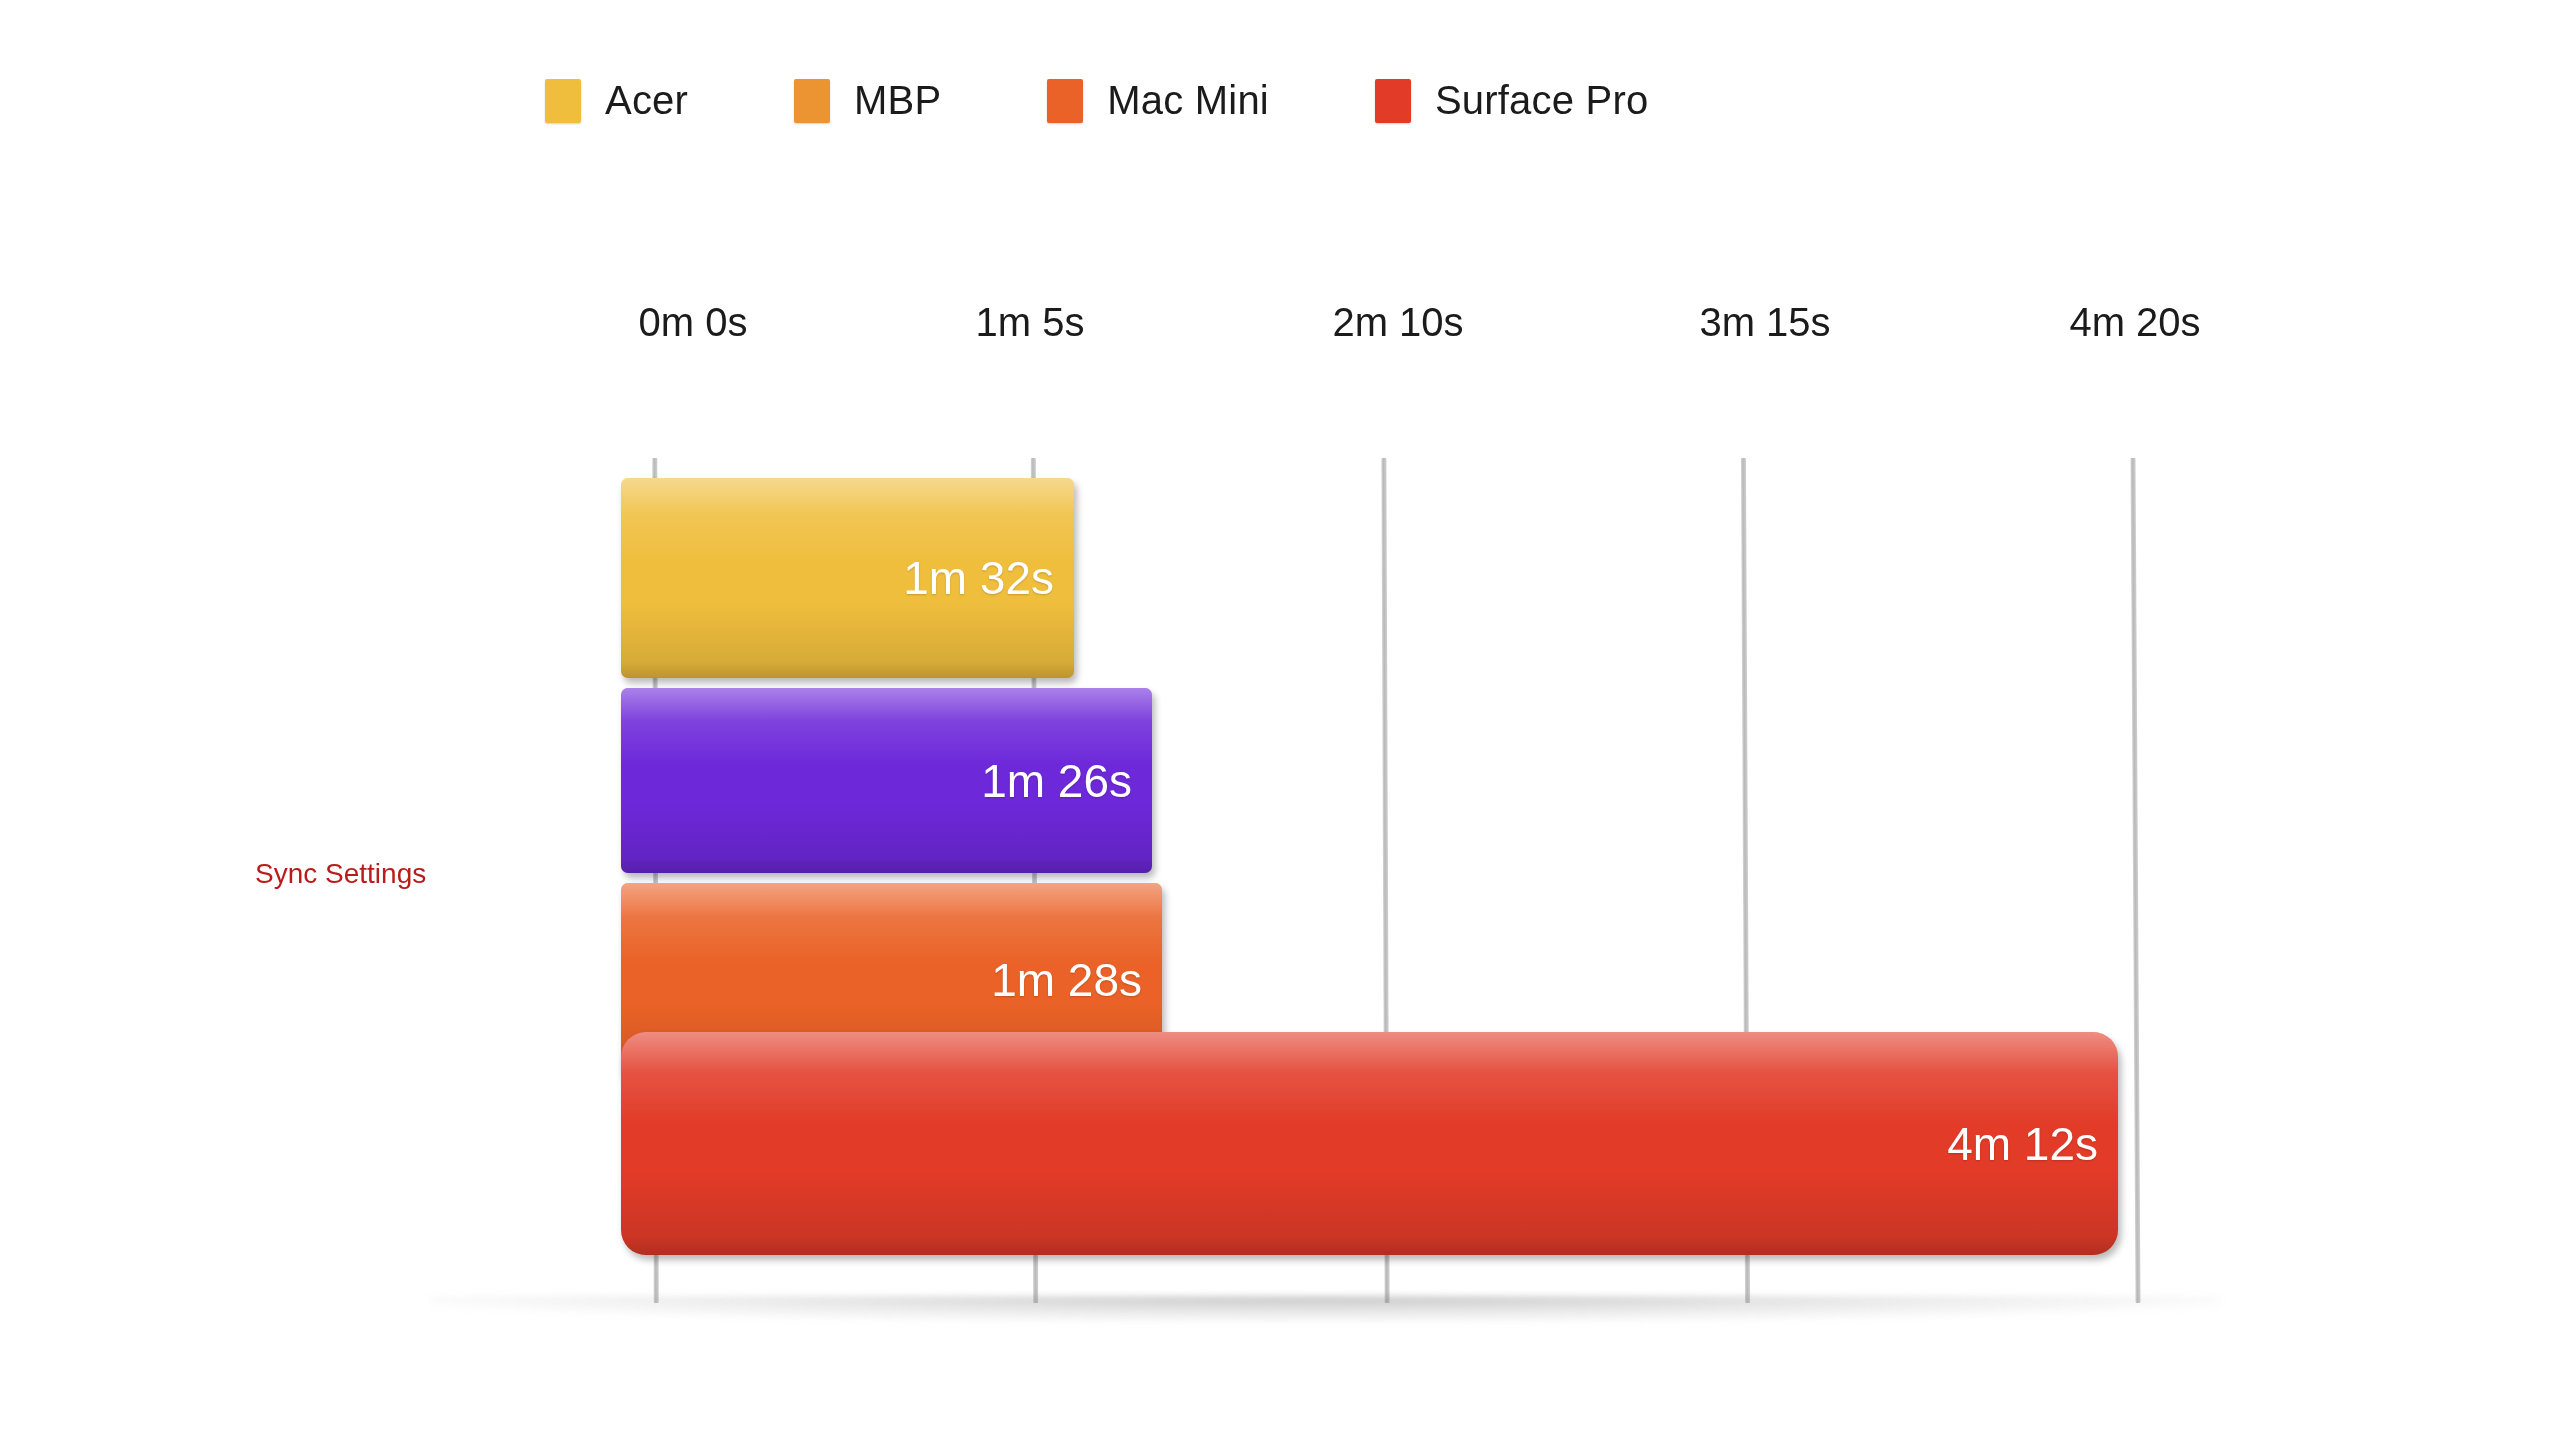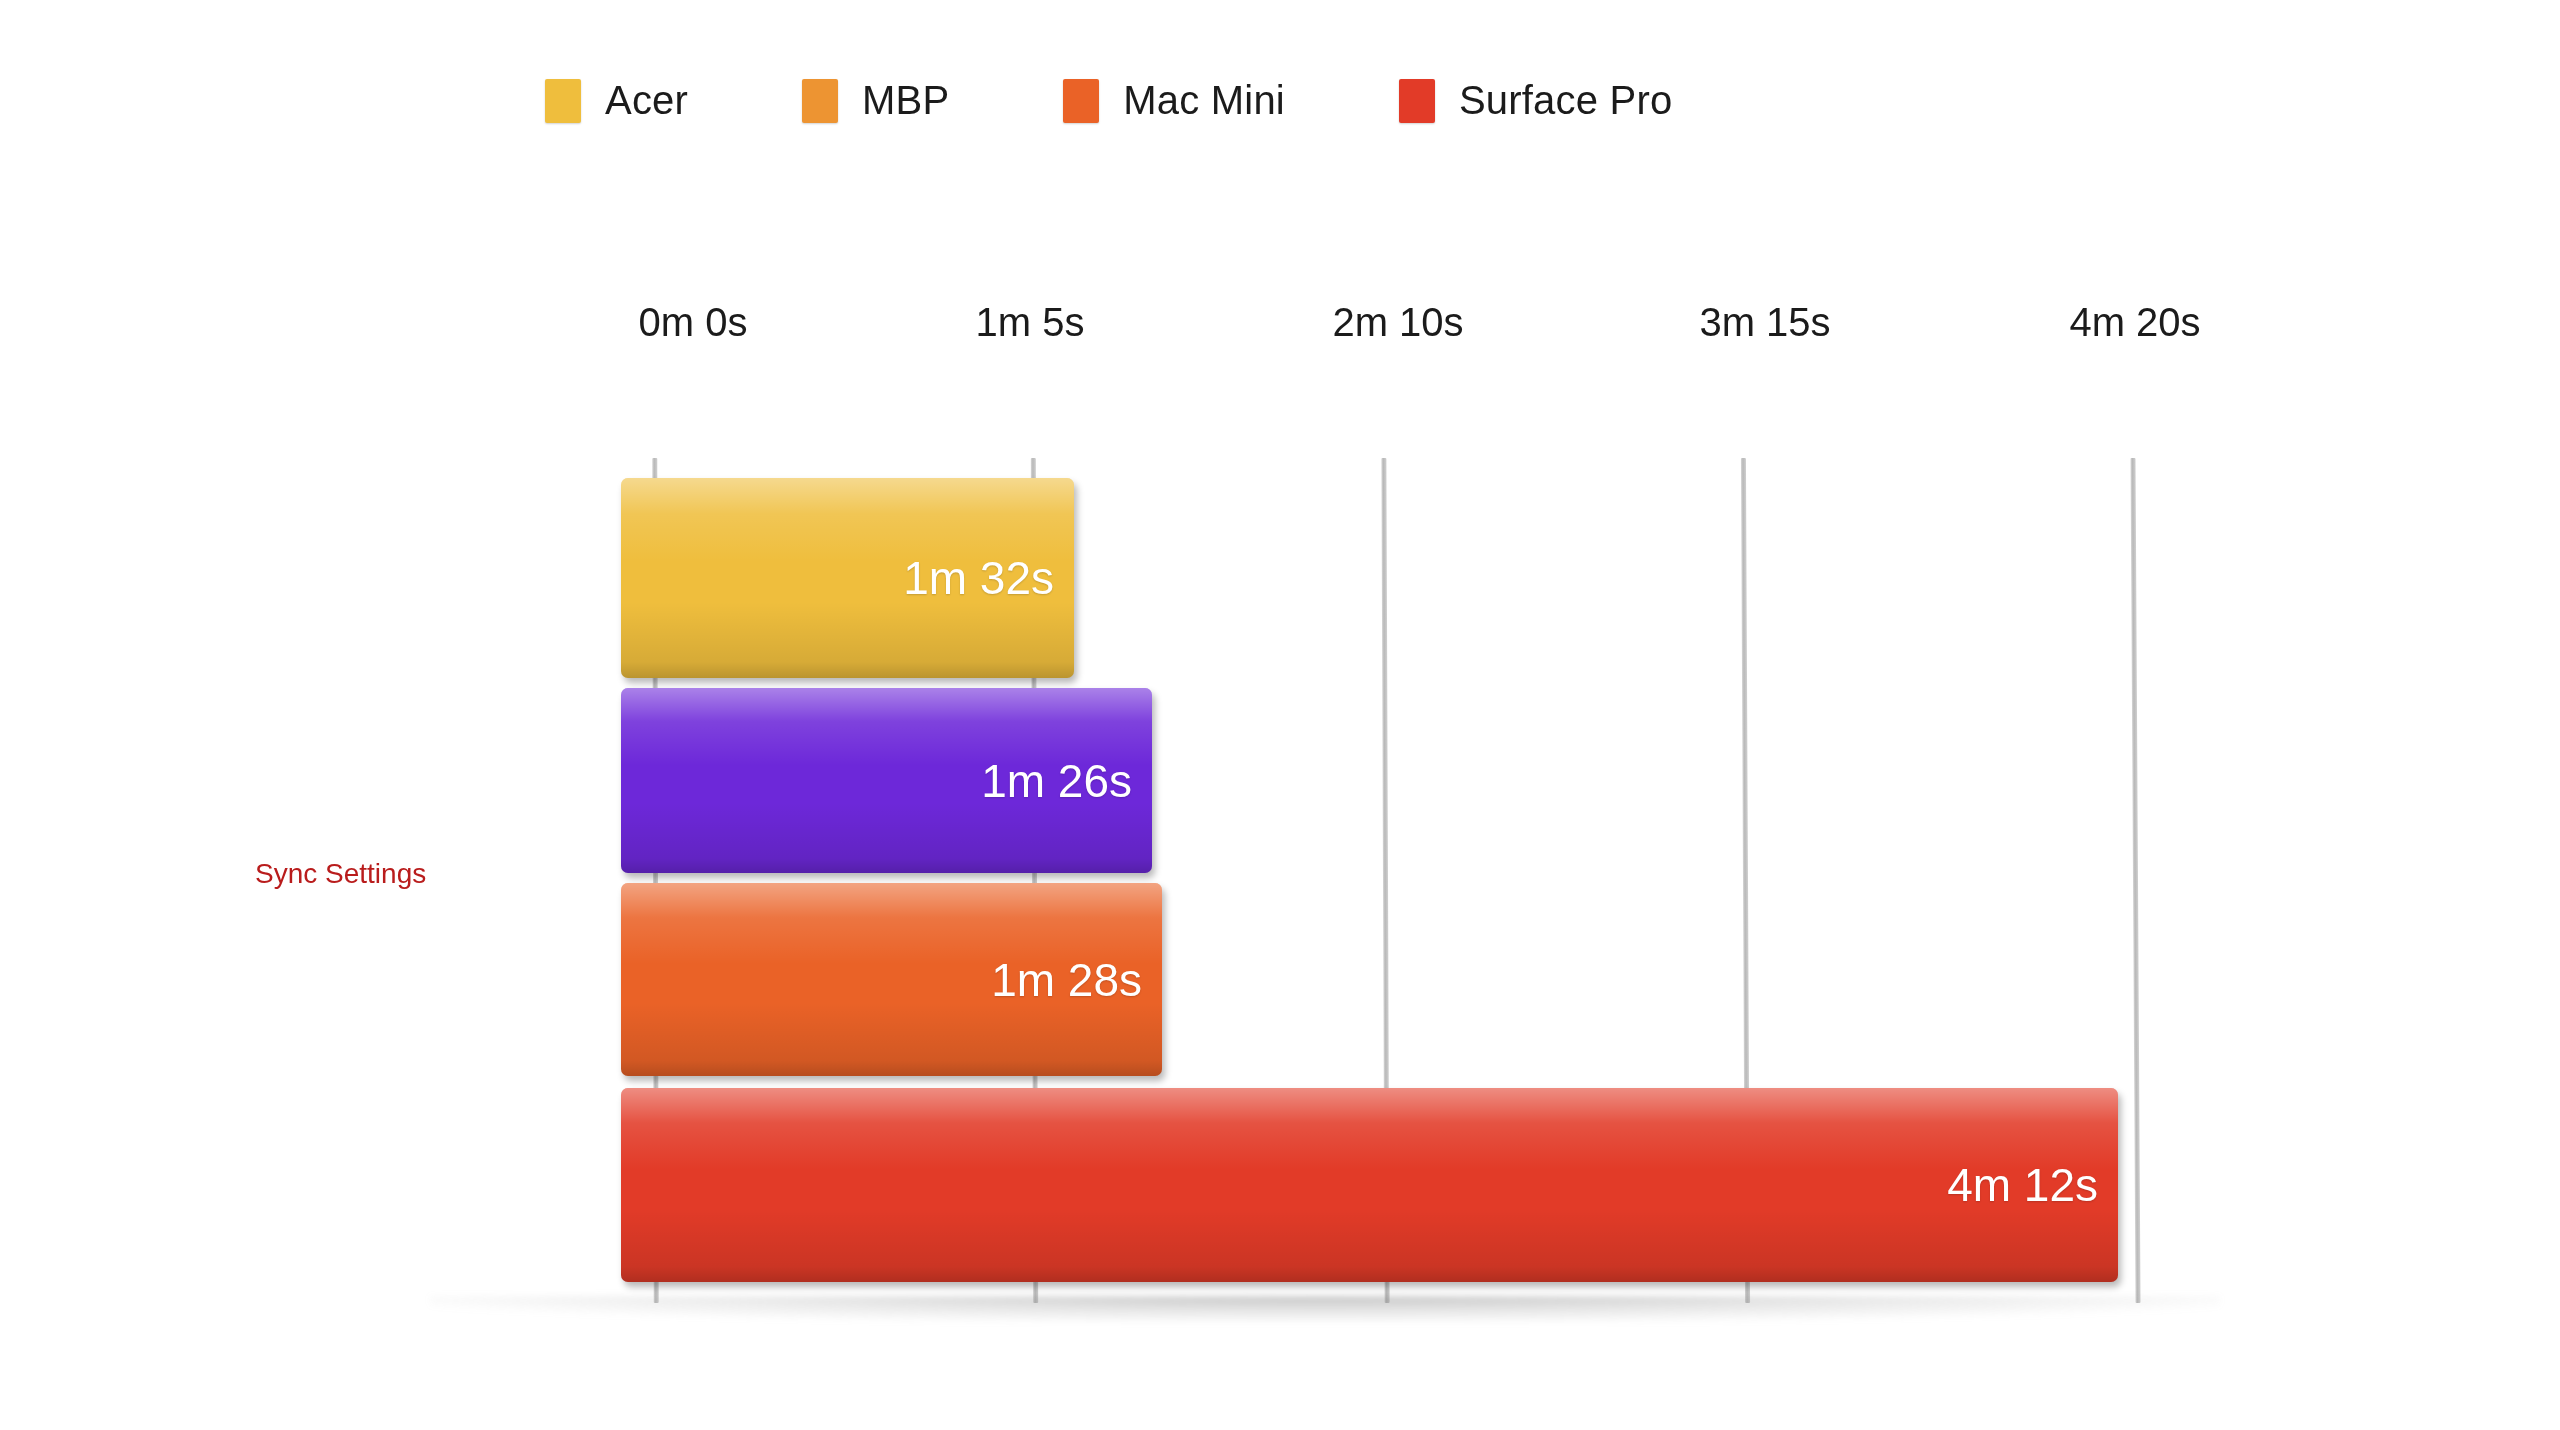--- a/index.html
+++ b/index.html
@@ -11,21 +11,21 @@
     position:relative;
   }
   #chart-root{position:absolute;inset:0;}
 
   
   #legend{
     position:absolute;
     left:545px; top:78px;
     display:flex;
     align-items:center;
-    gap:8px;
+    gap:0px;
   }
   .legend-item{
     display:flex;
     align-items:center;
     margin-right:106px;
   }
   .legend-item:last-child{margin-right:0;}
   .legend-swatch{
     width:36px;height:44px;
     margin-right:24px;
@@ -165,21 +165,21 @@
     <div class="bar" id="bar-mbp" style="top: 688px; height: 185px; width: 531px; background: #6d28d9;">
       <span class="bar-gloss"></span>
       <span class="bar-value">1m 26s</span>
     </div>
 
     <div class="bar" id="bar-mac-mini" style="top: 883px; height: 193px; width: 541px; background: rgb(234, 98, 39);">
       <span class="bar-gloss"></span>
       <span class="bar-value">1m 28s</span>
     </div>
 
-    <div class="bar" id="bar-surface-pro" style="top: 1088px; height: 194px; width: 1497px; background: rgb(226, 59, 40);">
+    <div class="bar" id="bar-surface-pro" style="top: 1032px; height: 223px; width: 1497px; background: rgb(226, 59, 40); border-radius: 25px;">
       <span class="bar-gloss"></span>
       <span class="bar-value">4m 12s</span>
     </div>
 
   </div>
 
   <div id="category-label">Sync Settings</div>
 
 </div>
 

